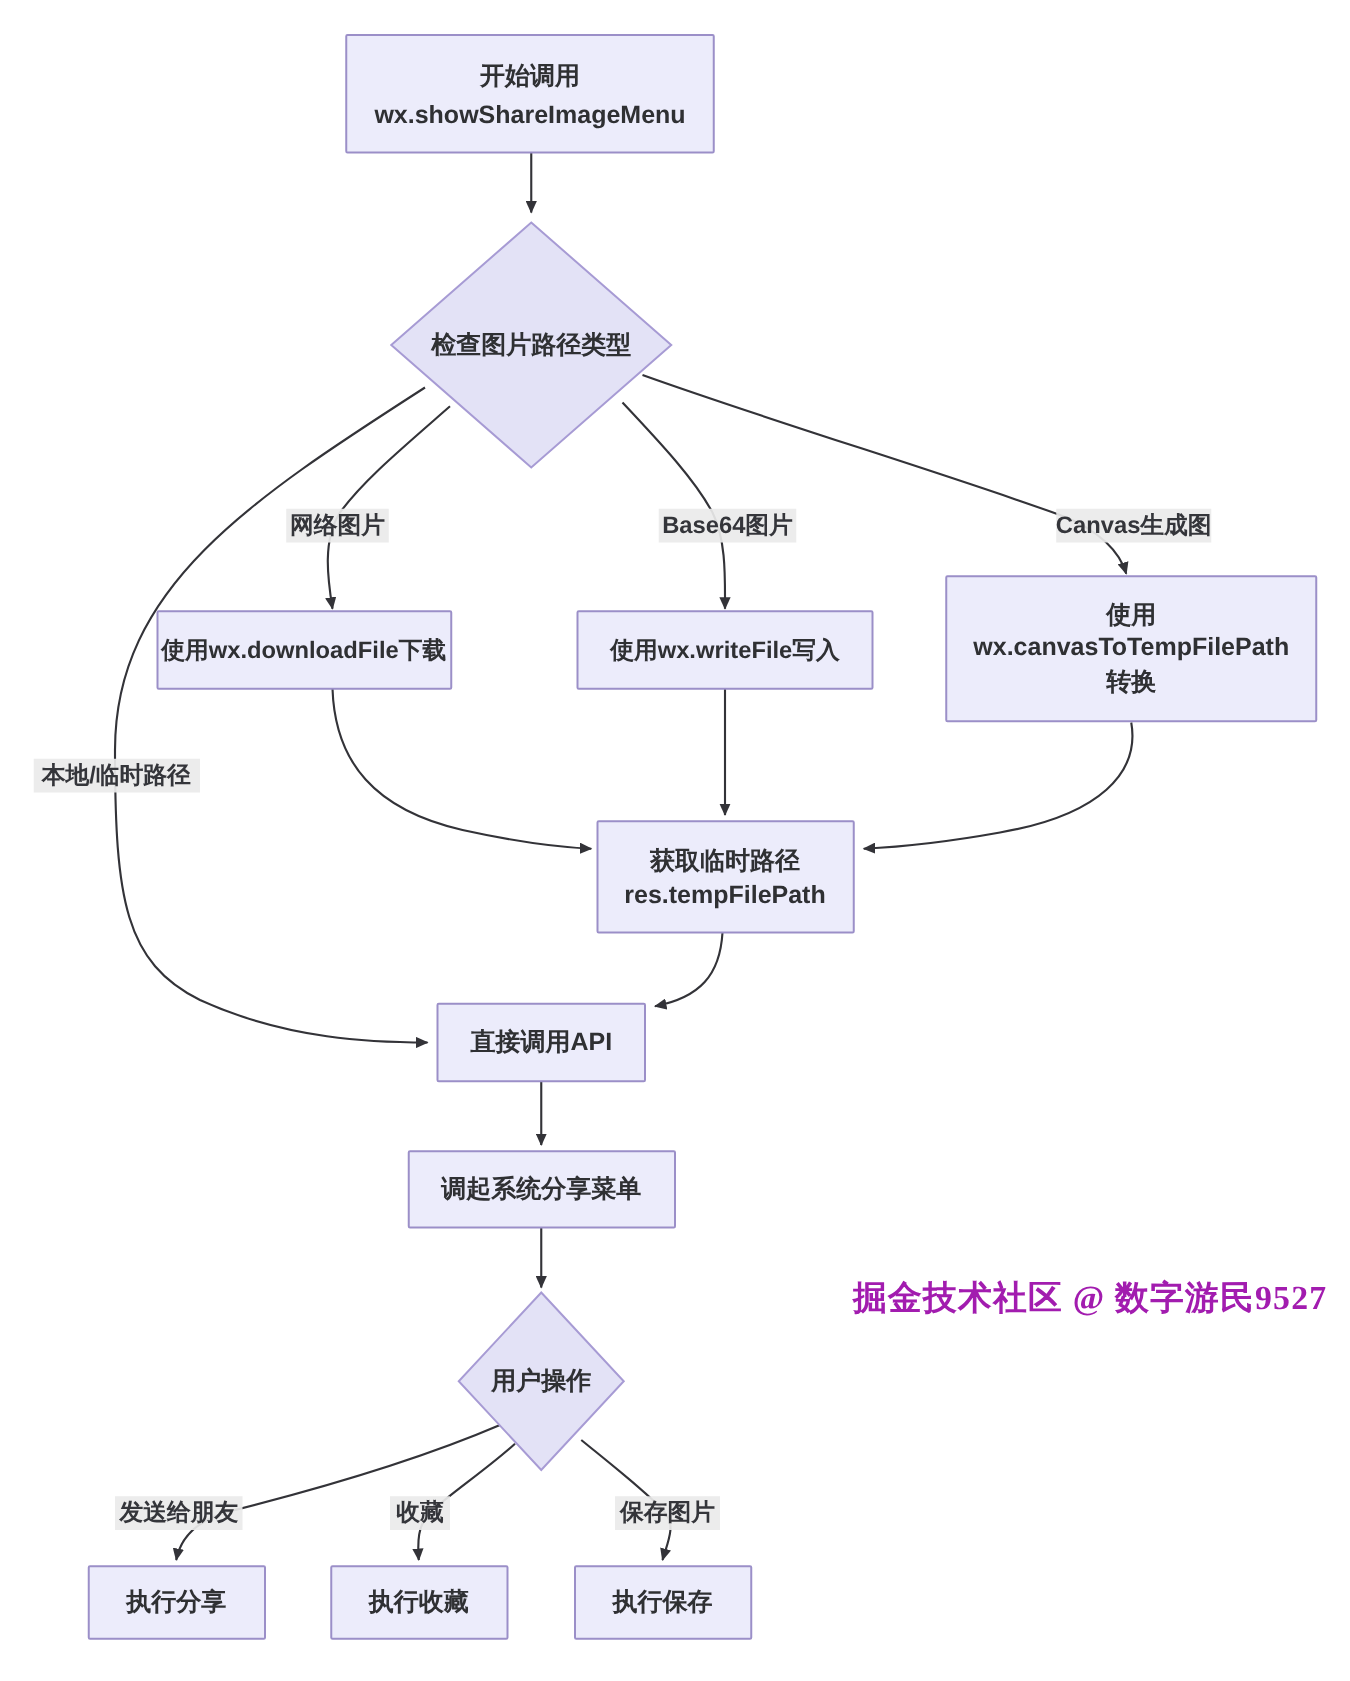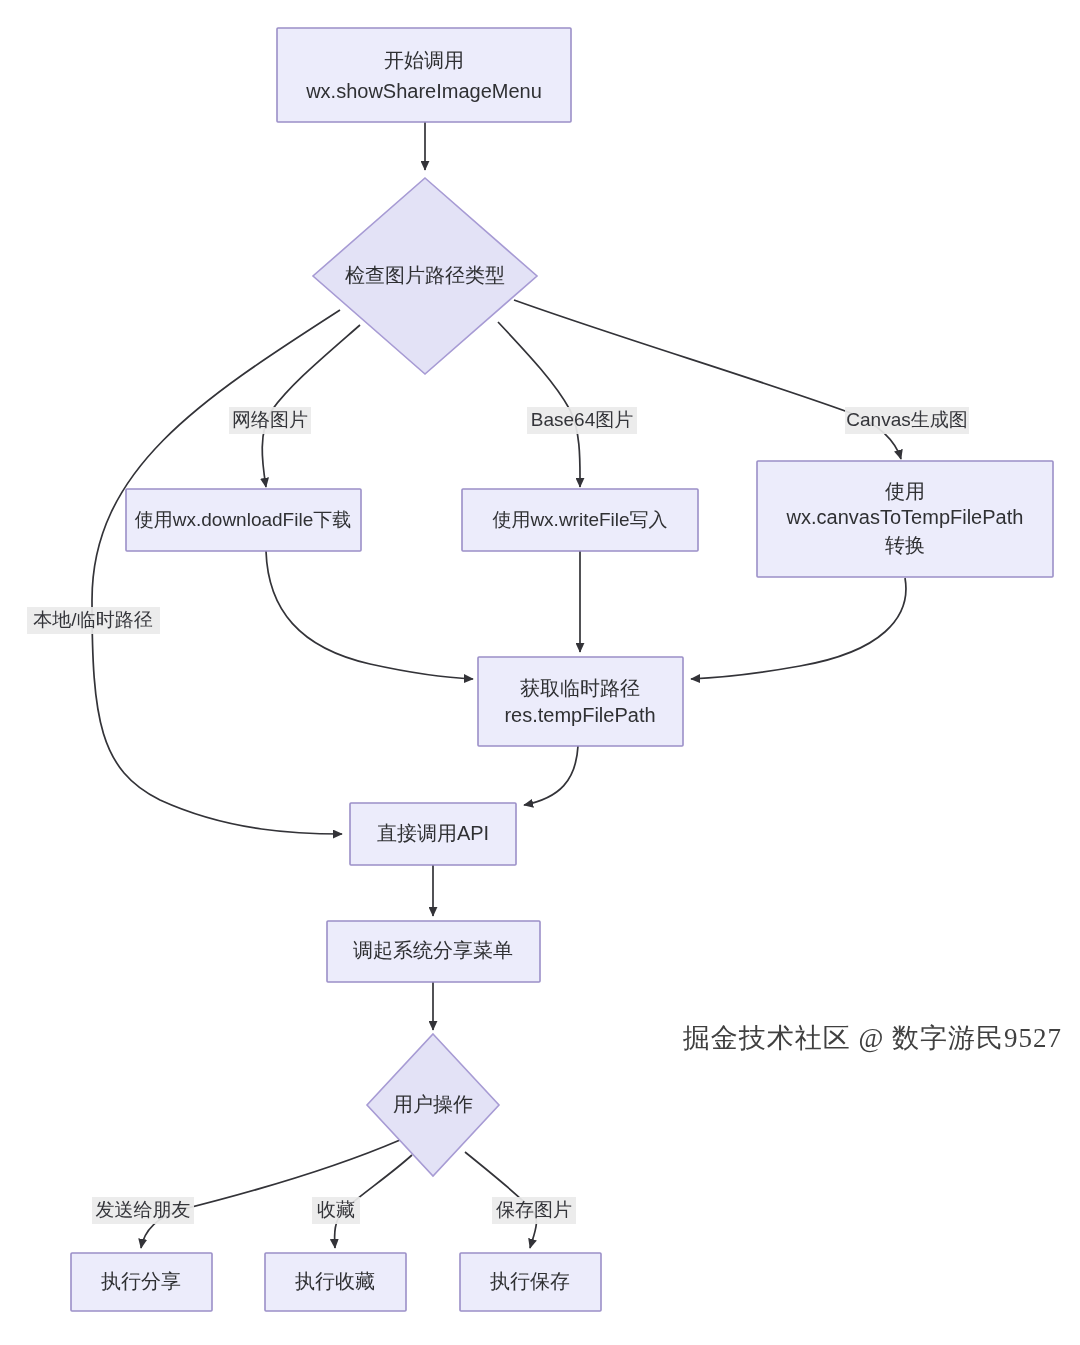--- a/index.html
+++ b/index.html
@@ -10,20 +10,21 @@
   body {
     width: 1080px;
     height: 1345px;
     font-family: "Liberation Sans", "DejaVu Sans", sans-serif;
     overflow: hidden;
   }
   #canvas-wrap {
     position: relative;
     width: 1080px;
     height: 1078px;
+    font-weight: bold;
   }
   svg.flow {
     position: absolute;
     left: 0;
     top: 0;
     width: 1080px;
     height: 1345px;
   }
   .node-rect {
     fill: #ececfb;
@@ -60,21 +61,21 @@
     font-size: 19px;
     text-anchor: middle;
     dominant-baseline: middle;
   }
   .watermark {
     position: absolute;
     right: 18px;
     bottom: 22px;
     font-family: "Liberation Serif", "DejaVu Serif", serif;
     font-size: 27px;
-    color: #404040;
+    color: #a21caf;
     letter-spacing: 1px;
     white-space: nowrap;
     user-select: none;
   }
 </style>
 </head>
 <body>
 
 <div id="canvas-wrap">
 

